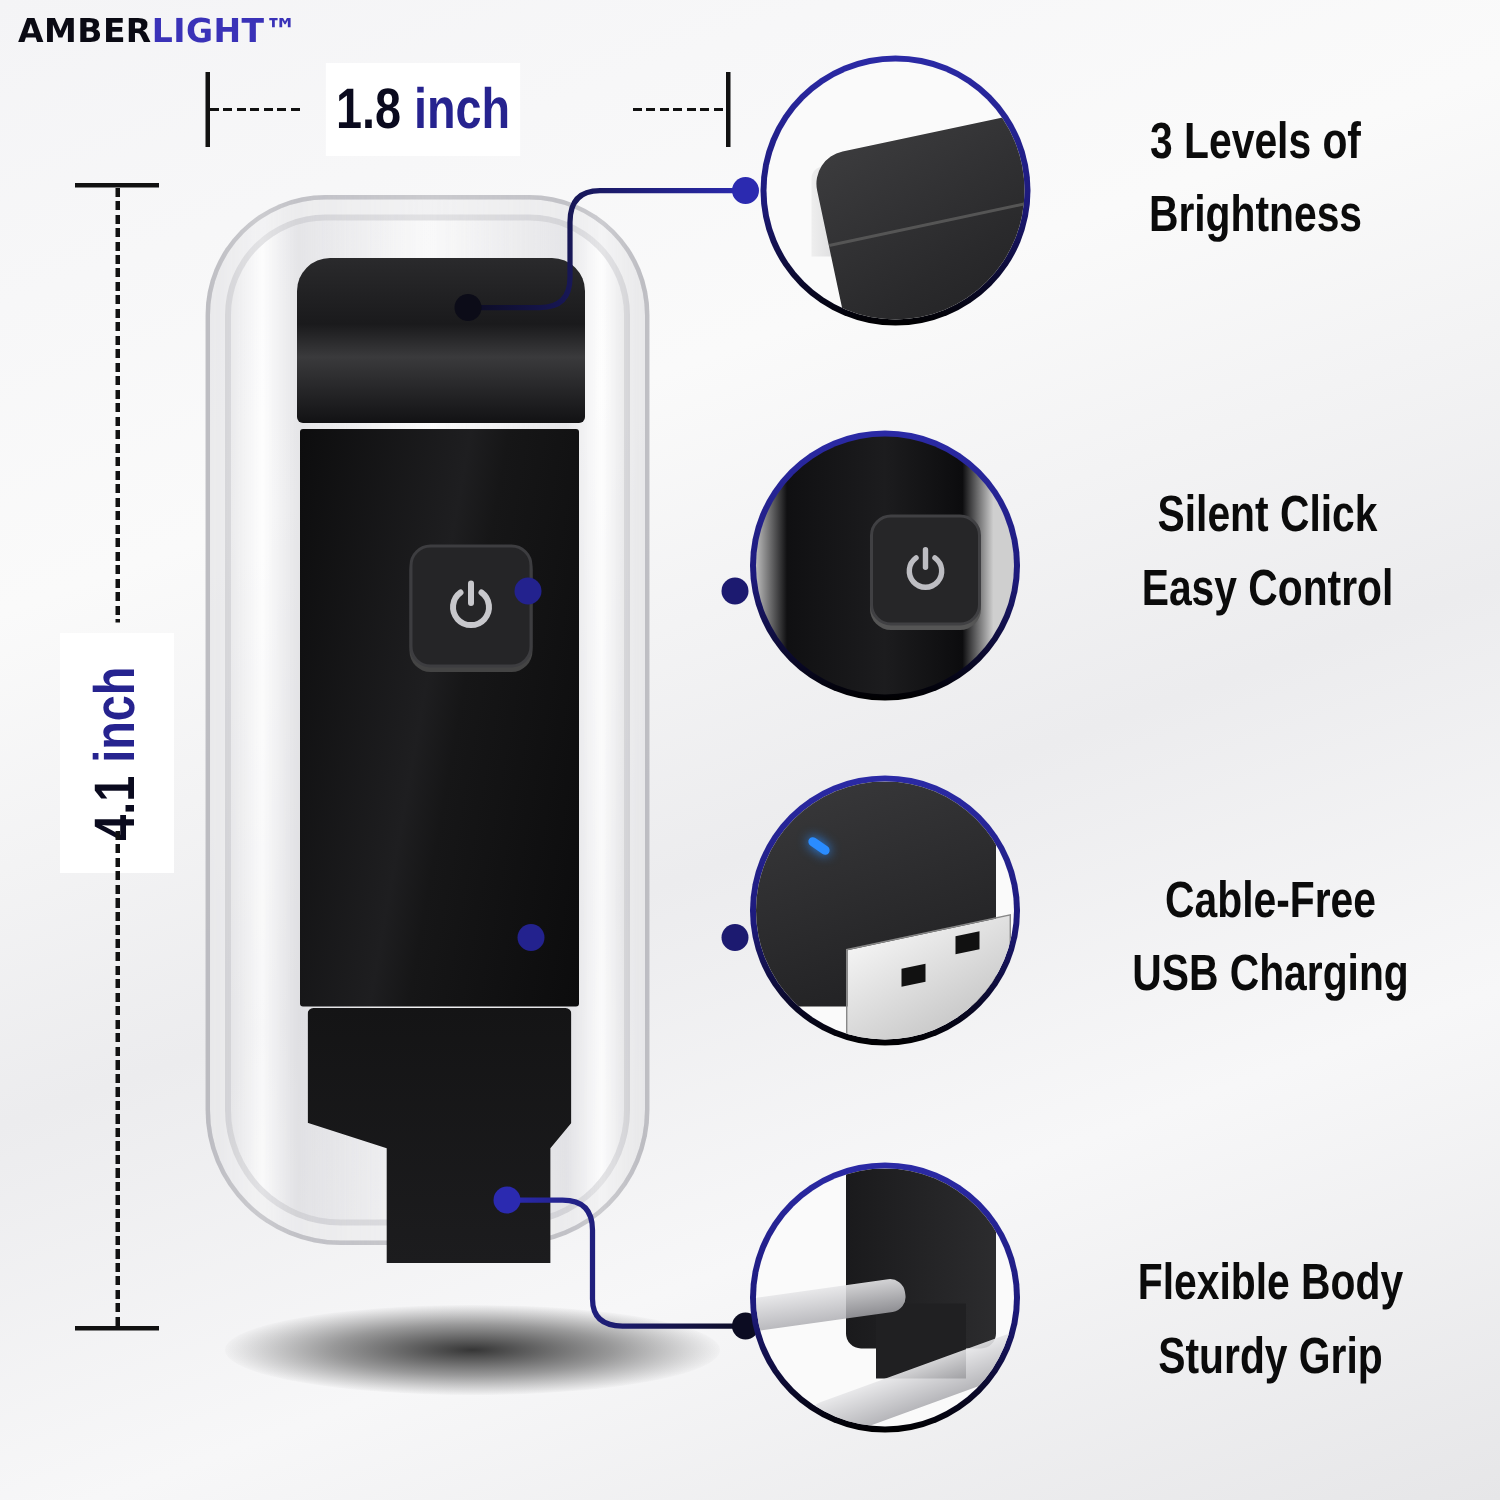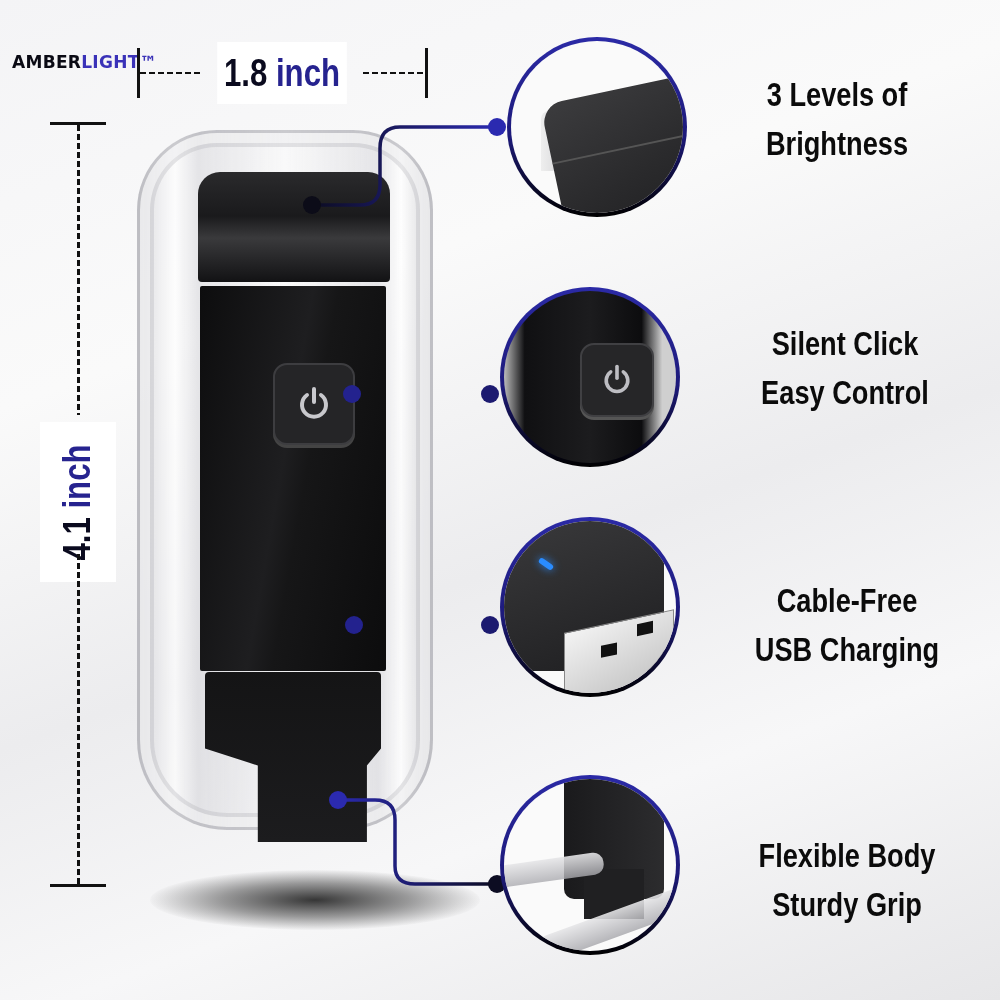--- a/index.html
+++ b/index.html
@@ -8,30 +8,29 @@
     position: relative;
     font-family: "Liberation Sans", sans-serif;
     background: linear-gradient(160deg, #f4f4f6 0%, #fafafa 30%, #ececee 55%, #f7f7f8 75%, #e6e6e8 100%);
   }
   .abs { position: absolute; }
 
   
   .logo {
     left: 12px; top: 12px;
     font-family: "DejaVu Sans", sans-serif;
-    font-weight: 900; font-size: 17px; letter-spacing: 0.3px;
+    font-weight: 900; font-size: 22px; letter-spacing: 0.3px;
     line-height: 20px;
-    margin-top: 40px;
   }
   .logo .a { color: #0a0a14; }
   .logo .b { color: #3a32b8; }
 
   
   .measure-h {
-    left: 137px; top: 48px; width: 291px; height: 50px;
+    left: 137px; top: 48px; width: 350px; height: 50px;
   }
   .measure-h .tick { position: absolute; top: 0; width: 3px; height: 50px; background: #111; }
   .measure-h .tick.l { left: 0; }
   .measure-h .tick.r { right: 0; }
   .measure-h .dash {
     position: absolute; top: 24px; height: 2px;
     background: repeating-linear-gradient(90deg, #111 0 6px, transparent 6px 9px);
   }
   .measure-h .dash.l { left: 3px; width: 62px; }
   .measure-h .dash.r { right: 3px; width: 62px; }

